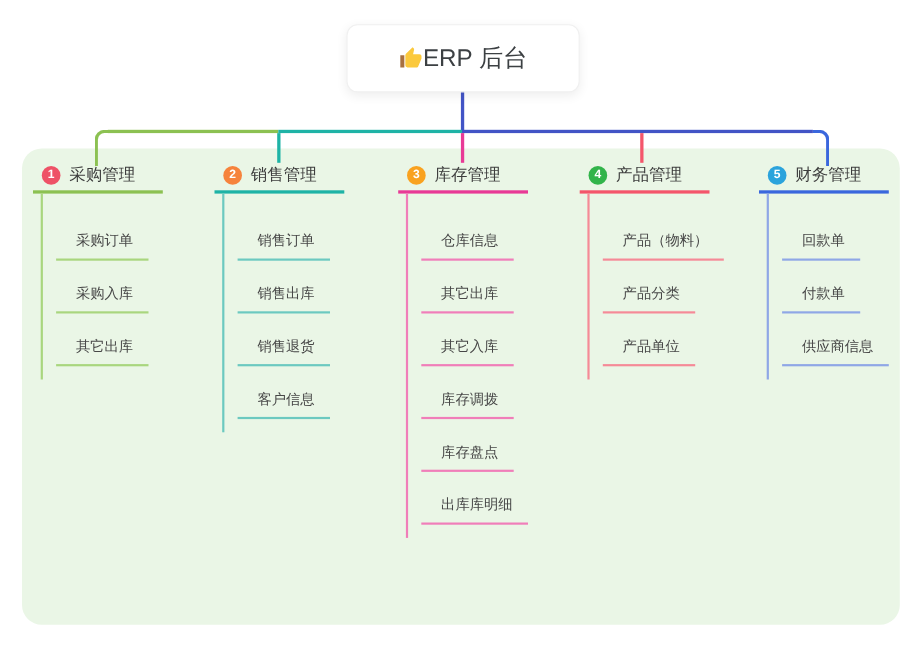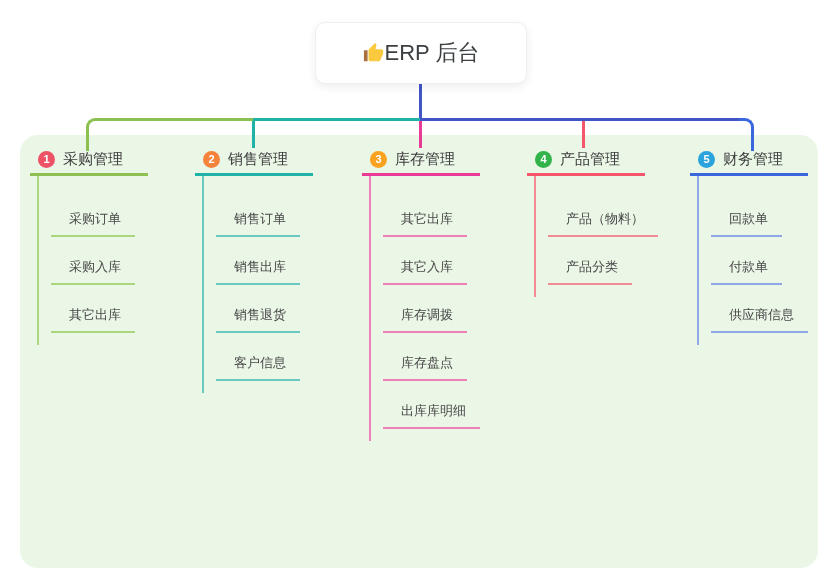--- a/index.html
+++ b/index.html
@@ -122,20 +122,23 @@
     </ul>
   </div>
 
   <div class="branch" style="left: 362px; --c: #E83A96; --cl: #F07EB9;">
     <div class="branch-header">
       <span class="badge" style="background: rgb(249, 162, 31);">3</span>
       <span>库存管理</span>
     </div>
     <ul class="children">
       <li>
+          <span>仓库信息</span>
+        </li>
+      <li>
           <span>其它出库</span>
         </li>
       <li>
           <span>其它入库</span>
         </li>
       <li>
           <span>库存调拨</span>
         </li>
       <li>
           <span>库存盘点</span>
@@ -151,20 +154,23 @@
       <span class="badge" style="background: rgb(50, 180, 74);">4</span>
       <span>产品管理</span>
     </div>
     <ul class="children">
       <li>
           <span>产品（物料）</span>
         </li>
       <li>
           <span>产品分类</span>
         </li>
+      <li>
+          <span>产品单位</span>
+        </li>
     </ul>
   </div>
 
   <div class="branch" style="left: 690px; --c: #3A67DD; --cl: #8FA7E6;">
     <div class="branch-header">
       <span class="badge" style="background: rgb(43, 163, 220);">5</span>
       <span>财务管理</span>
     </div>
     <ul class="children">
       <li>

